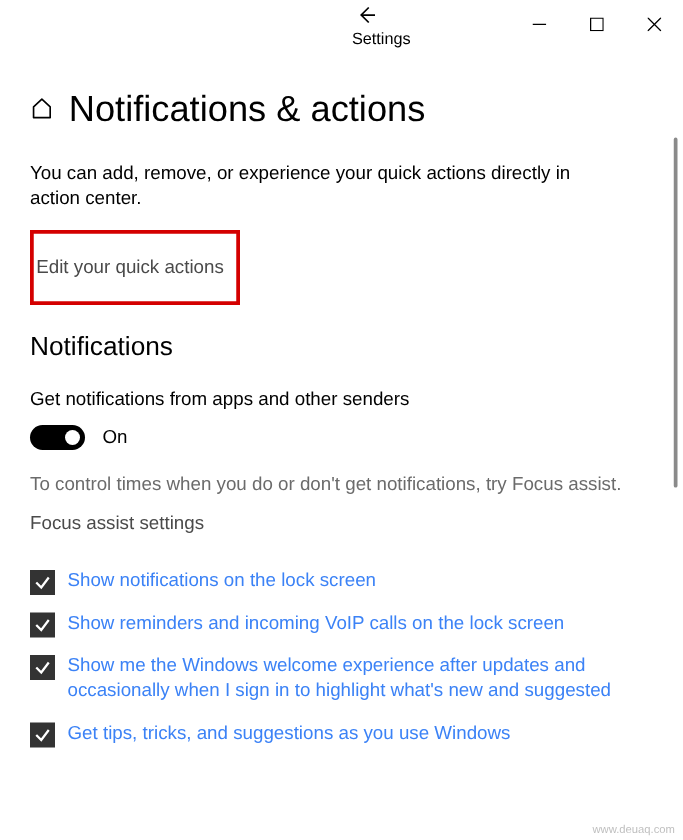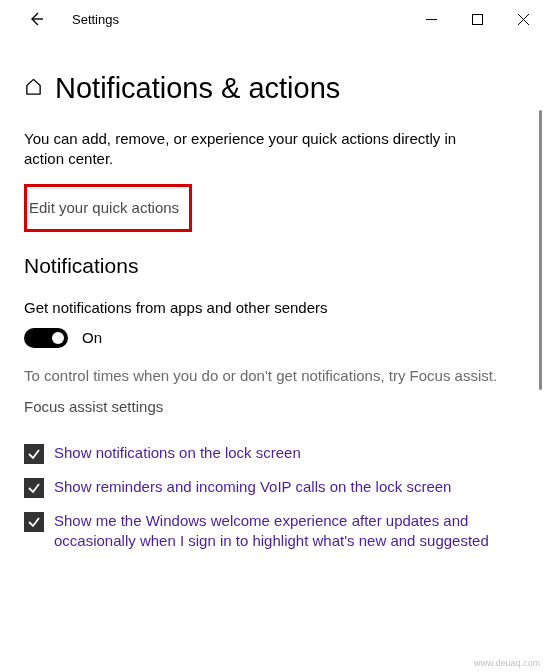--- a/index.html
+++ b/index.html
@@ -12,22 +12,23 @@
       width: 546px;
       height: 672px;
       background: #ffffff;
       position: relative;
       overflow: hidden;
     }
     .titlebar {
       height: 38px;
       display: flex;
       align-items: center;
-      padding-left: 24px;
-      position: relative;
+      padding-left: 40px;
+      position: relative;
+      flex-direction: column;
     }
     .back-btn {
       width: 24px;
       height: 24px;
       display: flex;
       align-items: center;
       justify-content: center;
       cursor: pointer;
     }
     .app-name {
@@ -88,21 +89,21 @@
       cursor: pointer;
       display: inline-block;
       padding: 8px 4px 8px 2px;
     }
     .highlight-box {
       border: 3px solid #d40000;
       padding: 0;
       margin-top: 14px;
       margin-bottom: 22px;
       width: 168px;
-      height: 48px;
+      height: 60px;
       display: flex;
       align-items: center;
     }
     .notif-heading {
       font-size: 21px;
       margin-bottom: 20px;
     }
     .toggle-row {
       display: flex;
       align-items: center;
@@ -161,21 +162,21 @@
       background: #333;
       flex-shrink: 0;
       display: flex;
       align-items: center;
       justify-content: center;
       cursor: pointer;
       margin-top: 1px;
     }
     .checkbox-label {
       font-size: 15px;
-      color: #4c1d95;
+      color: #3b82f6;
       line-height: 1.35;
       max-width: 444px;
     }
     .scrollbar {
       position: absolute;
       right: 4px;
       top: 110px;
       width: 3px;
       height: 280px;
       background: #8a8a8a;
@@ -268,18 +269,26 @@
       <span class="checkbox-label">Show reminders and incoming VoIP calls on the lock screen</span>
     </div>
     <div class="checkbox-row">
       <div class="checkbox">
         <svg width="14" height="14" viewBox="0 0 14 14">
             <path d="M2 7 L6 11 L12 3" stroke="#fff" stroke-width="1.8" fill="none"></path>
           </svg>
       </div>
       <span class="checkbox-label">Show me the Windows welcome experience after updates and occasionally when I sign in to highlight what's new and suggested</span>
     </div>
+    <div class="checkbox-row">
+      <div class="checkbox">
+        <svg width="14" height="14" viewBox="0 0 14 14">
+            <path d="M2 7 L6 11 L12 3" stroke="#fff" stroke-width="1.8" fill="none"></path>
+          </svg>
+      </div>
+      <span class="checkbox-label">Get tips, tricks, and suggestions as you use Windows</span>
+    </div>
   </div>
 </div>
 
 <div class="scrollbar"></div>
 
 <div class="attribution">www.deuaq.com</div>
 
 </body></html>

